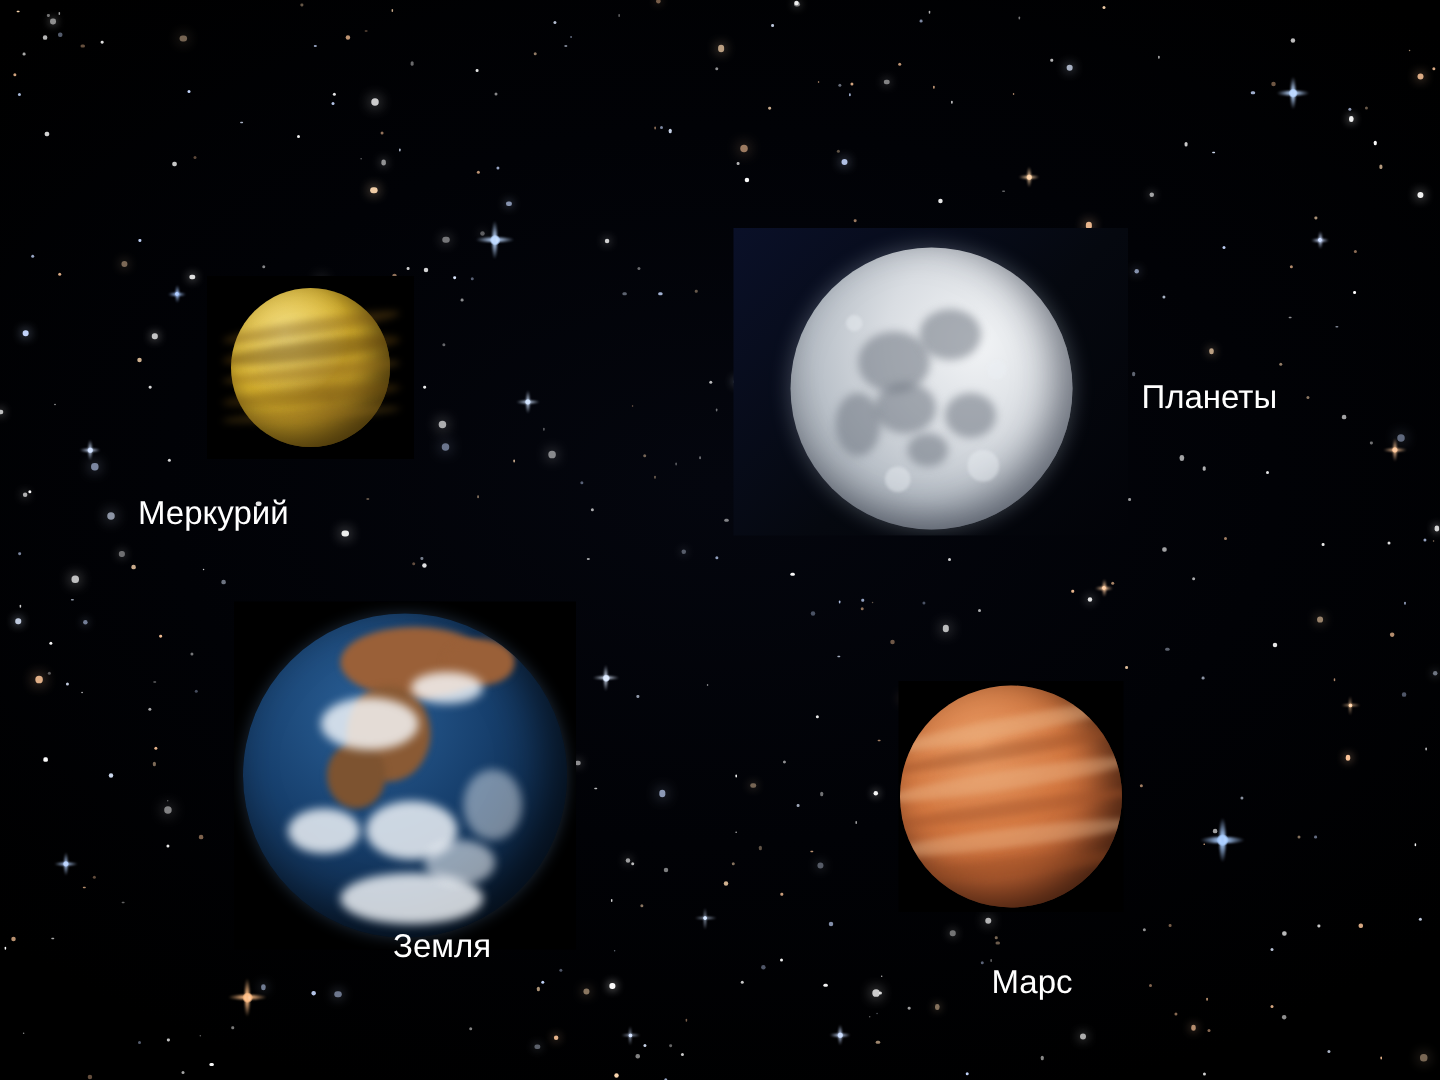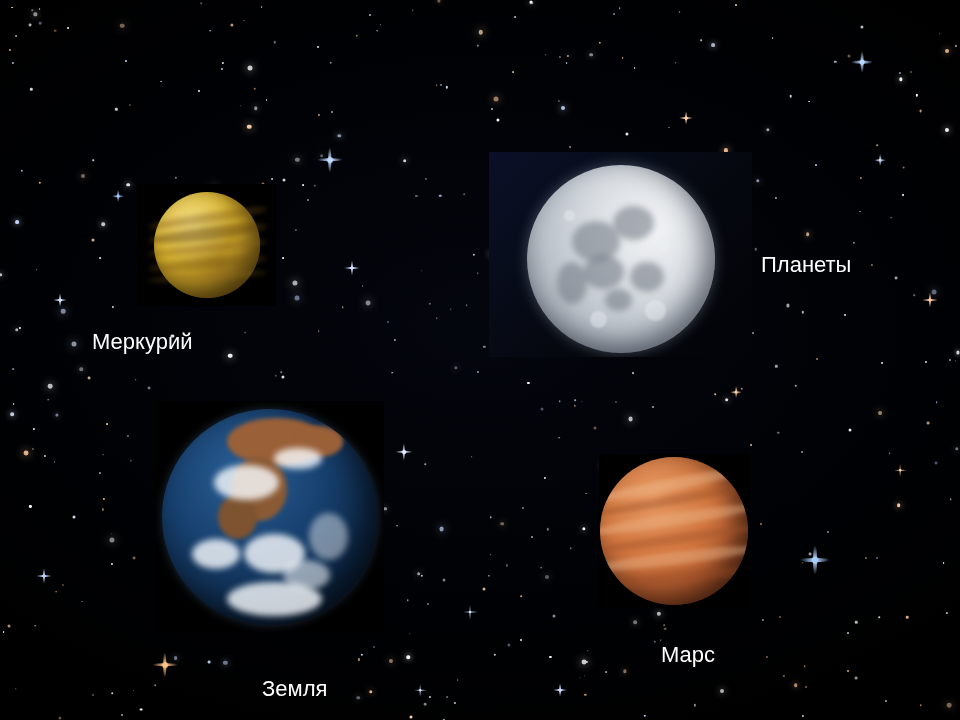--- a/index.html
+++ b/index.html
@@ -202,21 +202,21 @@
   
   .caption {
     position: absolute;
     color: #ffffff;
     font-size: 22px;
     line-height: 26px;
     white-space: nowrap;
   }
   #label-mercury { left: 92px;  top: 329px; }
   #label-venus   { left: 761px; top: 252px; }
-  #label-earth   { left: 262px; top: 676px; text-align: center; }
+  #label-earth   { left: 262px; top: 618px; text-align: center; }
   #label-mars    { left: 661px; top: 642px; }
 </style>
 </head>
 <body>
 
 <div id="slide">
 
   <div class="starfield" id="starfield">
       <div class="star" style="left: 477.7px; top: 273.1px; width: 1.5px; height: 1.5px; background: rgb(255, 255, 255); opacity: 0.44;"></div>
       <div class="star" style="left: 694.3px; top: 171.1px; width: 3.5px; height: 3.5px; background: rgb(220, 232, 255); opacity: 0.42; box-shadow: rgb(220, 232, 255) 0px 0px 6.3px;"></div>

